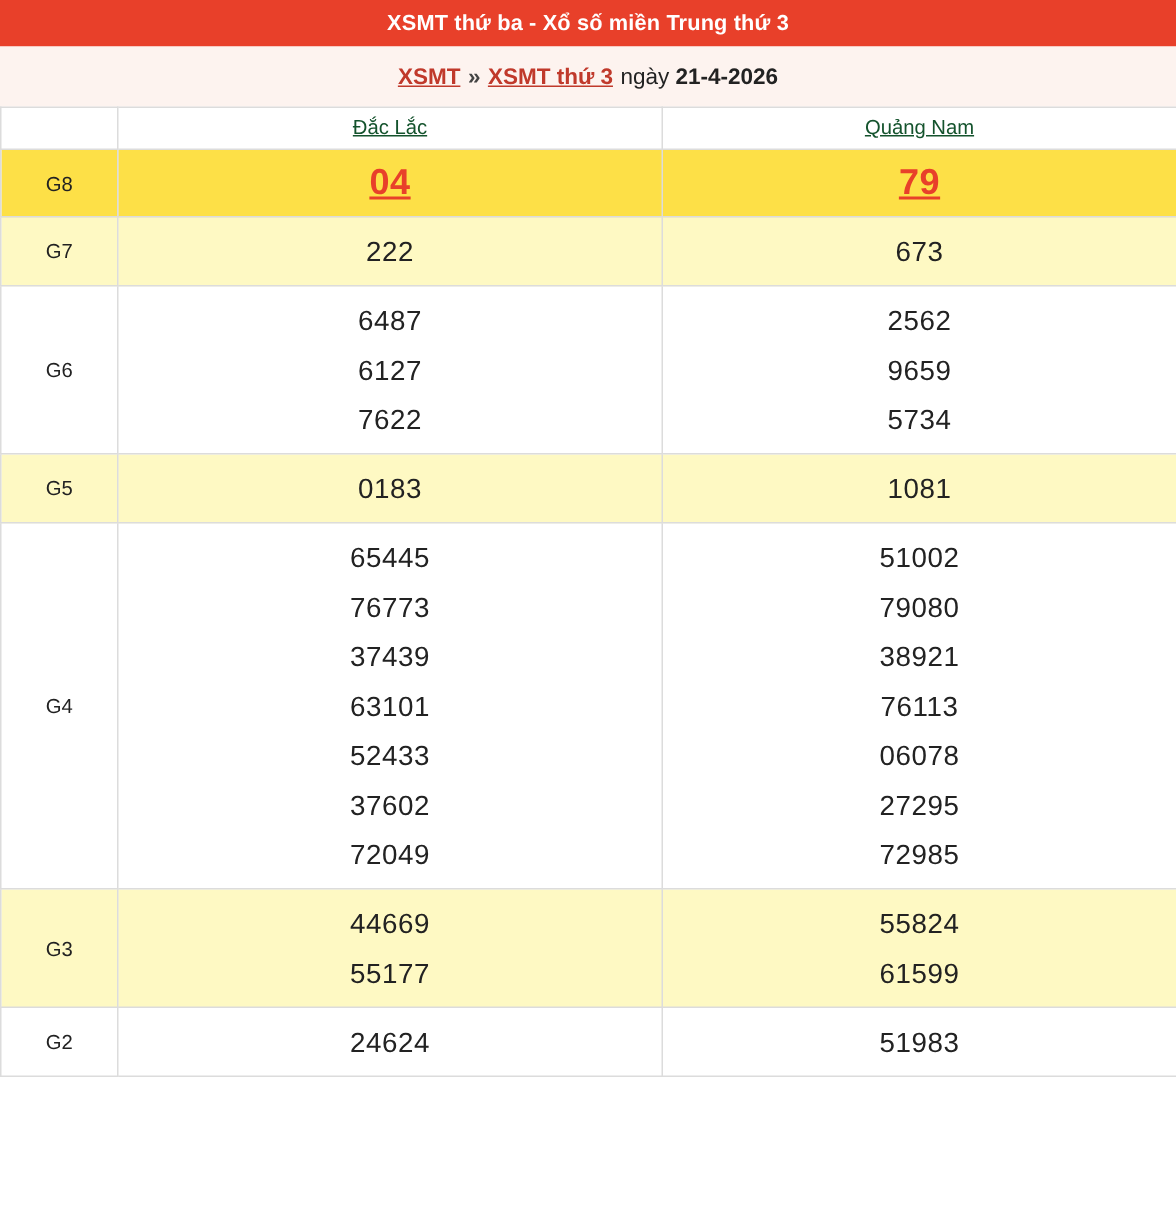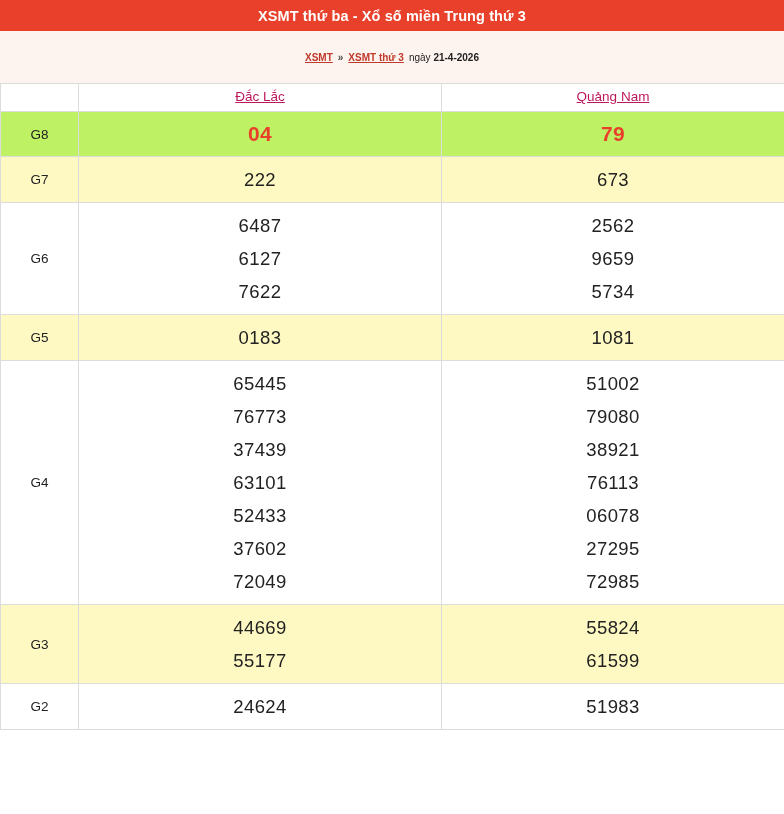--- a/index.html
+++ b/index.html
@@ -21,26 +21,26 @@
     background: #e8402a;
     color: #ffffff;
     font-size: 14.5px;
     font-weight: bold;
     display: flex;
     align-items: center;
     justify-content: center;
     letter-spacing: 0.1px;
   }
   .breadcrumb {
-    height: 52px;
+    height: 40px;
     background: #fdf3ef;
     display: flex;
     align-items: center;
     justify-content: center;
-    font-size: 10px;
+    font-size: 15px;
     color: #333333;
     gap: 5px;
   }
   .breadcrumb a {
     color: #c0392b;
     text-decoration: underline;
     font-weight: bold;
   }
   .breadcrumb .sep {
     color: #444;
@@ -68,46 +68,46 @@
     color: #222222;
   }
   table.lottery thead th {
     height: 28px;
     font-size: 13.5px;
     font-weight: normal;
     background: #ffffff;
     padding: 2px 0 4px;
   }
   table.lottery thead th .prov {
-    color: #be185d;
+    color: #14532d;
     text-decoration: underline;
     font-size: 13.5px;
   }
   table.lottery thead th.corner { background: #ffffff; }
 
   td.label {
     font-size: 13.5px;
     color: #222;
   }
   td.nums {
     font-size: 18.5px;
     line-height: 33px;
     padding: 6px 0;
     letter-spacing: 0.4px;
   }
   tr.alt td { background: #fef9c3; }
   tr.plain td { background: #ffffff; }
 
   td.nums .n { display: block; }
 
-  tr.g8 td.nums { color: #e8402a; font-size: 21px; font-weight: bold; }
+  tr.g8 td.nums { color: #e8402a; font-size: 24px; font-weight: bold; text-decoration: underline; }
   tr.db td.nums { color: #e8402a; font-size: 24px; font-weight: bold; }
   tr.g8 td.nums, tr.db td.nums { line-height: 32px; }
 
-  tr.g8 td, tr.db td { background: #bef264; }
+  tr.g8 td, tr.db td { background: #fde047; }
 </style>
 </head>
 <body>
 
 <div id="page">
 
   <div class="titlebar">
     <span>XSMT thứ ba - Xổ số miền Trung thứ 3</span>
   </div>
 

